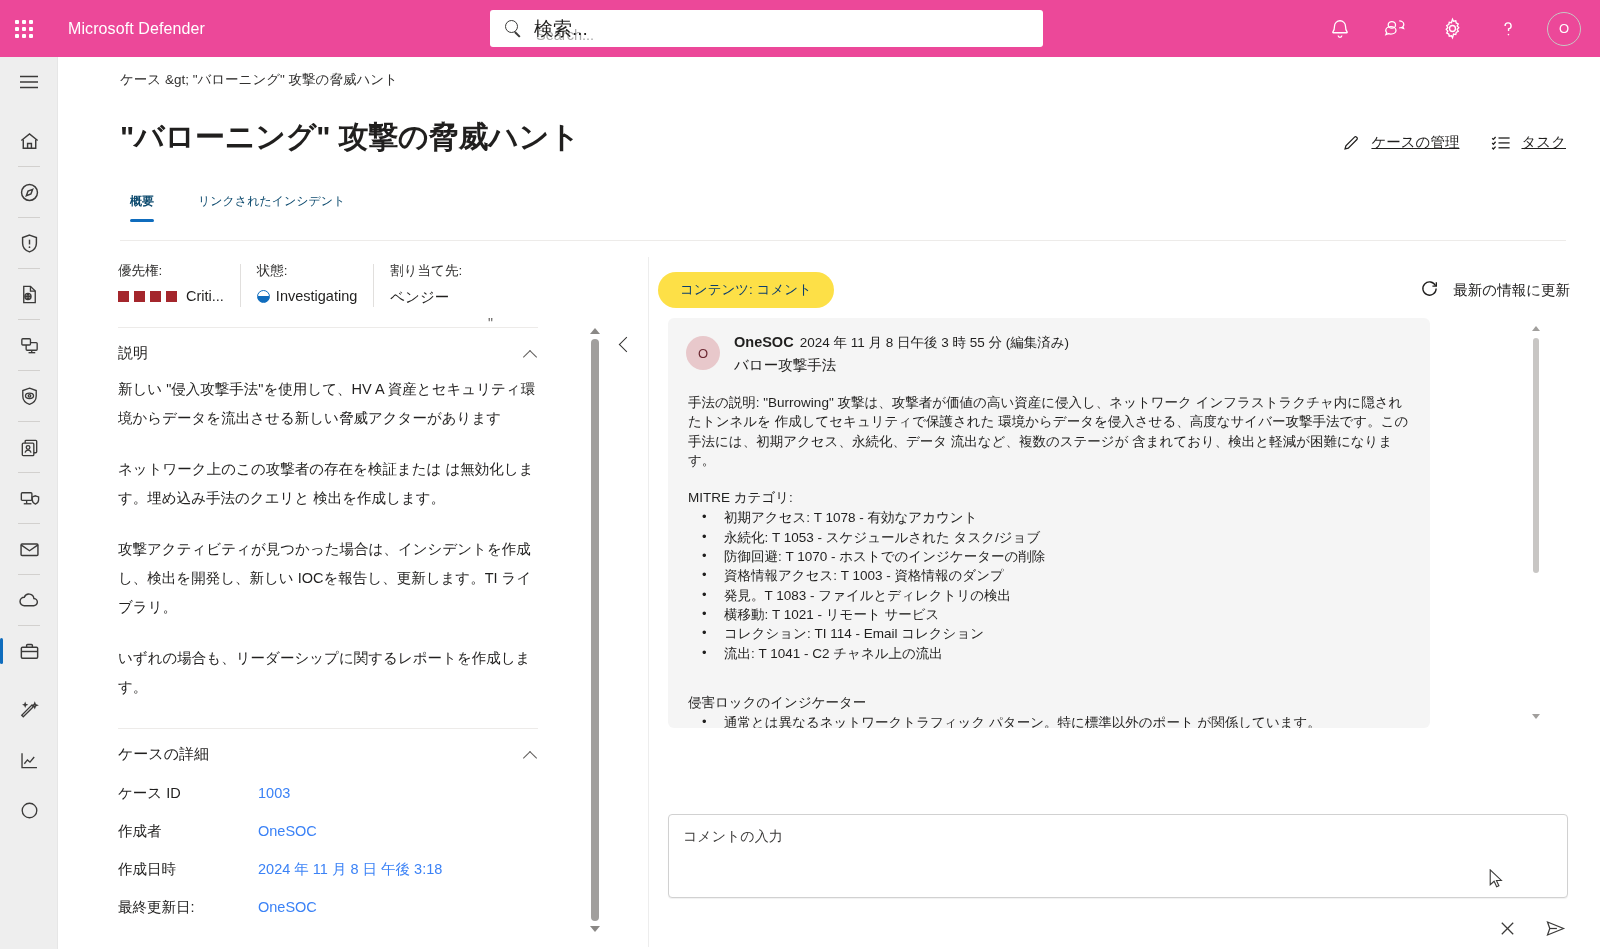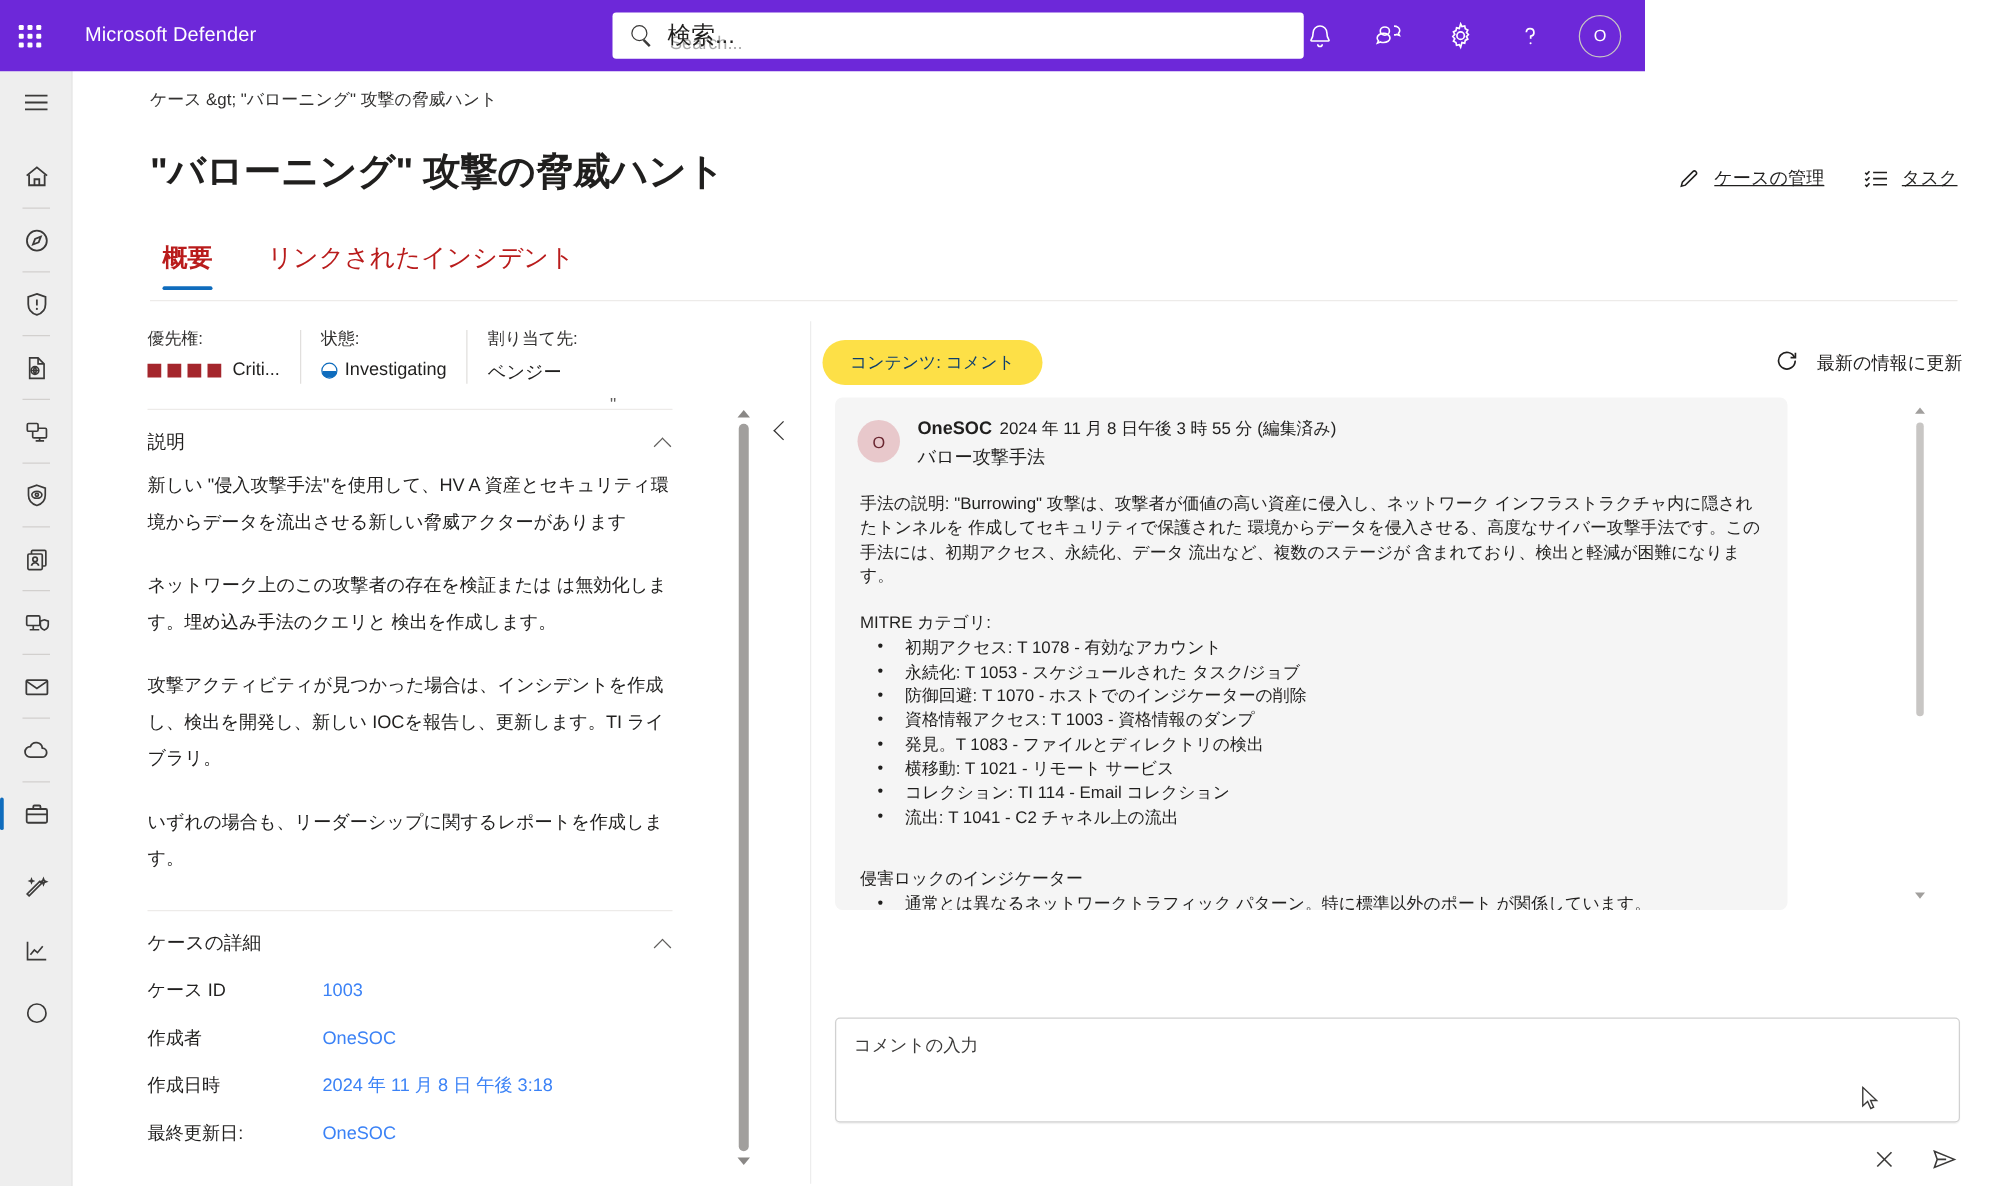--- a/index.html
+++ b/index.html
@@ -9,22 +9,22 @@
     width: 1600px; height: 949px;
     overflow: hidden;
     background: #ffffff;
     font-family: "Liberation Sans", "DejaVu Sans", sans-serif;
     color: #201f1e;
   }
   .app { position: relative; width: 1600px; height: 949px; }
 
   
   .suitebar {
-    position: absolute; top: 0; left: 0; width: 1316px; height: 57px;
-    background: #6d28d9; display: flex; align-items: center;
+    position: absolute; top: 0; left: 0; width: 1600px; height: 57px;
+    background: #ec4899; display: flex; align-items: center;
     color: #ffffff; z-index: 20; text-align: right;
   }
   .waffle {
     width: 48px; height: 57px; display: flex; align-items: center; justify-content: center;
     cursor: pointer;
   }
   .waffle-grid { display: grid; grid-template-columns: repeat(3, 4px); grid-gap: 3px; }
   .waffle-grid i { width: 4px; height: 4px; background: #ffffff; display: block; border-radius: 1px; }
   .brand { font-size: 16px; padding-left: 20px; letter-spacing: .1px; color: #fff; white-space: nowrap;}
   .searchwrap { position: absolute; left: 490px; top: 10px; width: 553px; height: 37px; }
@@ -100,21 +100,21 @@
   .head-actions { position: absolute; right: 34px; top: 76px; display: flex; align-items: center; gap: 32px; text-decoration: underline; }
   .head-btn {
     display: flex; align-items: center; gap: 10px; font-size: 14.5px; color: #201f1e; cursor: pointer;
     white-space: nowrap;
   }
   .head-btn svg { display: block; flex: 0 0 auto; }
 
   
   .tabs { position: absolute; left: 62px; top: 130px; display: flex; gap: 24px; }
   .tab {
-    position: relative; font-size: 20px; color: #b91c1c; padding: 6px 10px 12px 10px; cursor: pointer;
+    position: relative; font-size: 12px; color: #0c4a6e; padding: 6px 10px 12px 10px; cursor: pointer;
     white-space: nowrap;
   }
   .tab.active { font-weight: 600; }
   .tab.active::after {
     content: ""; position: absolute; left: 10px; right: 10px; bottom: 0; height: 3px;
     background: #0f6cbd; border-radius: 2px;
   }
   .tabs-rule {
     position: absolute; left: 62px; right: 34px; top: 183px; height: 1px; background: #edebe9;
   }

